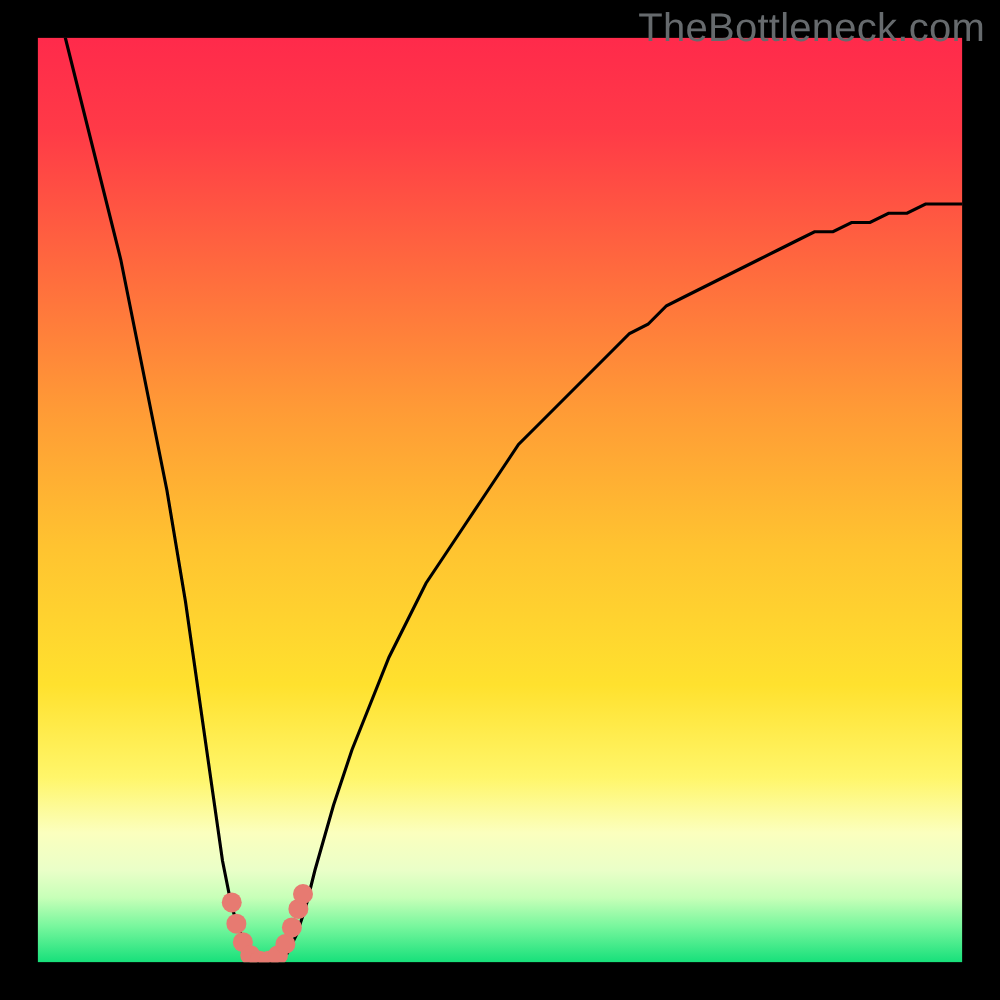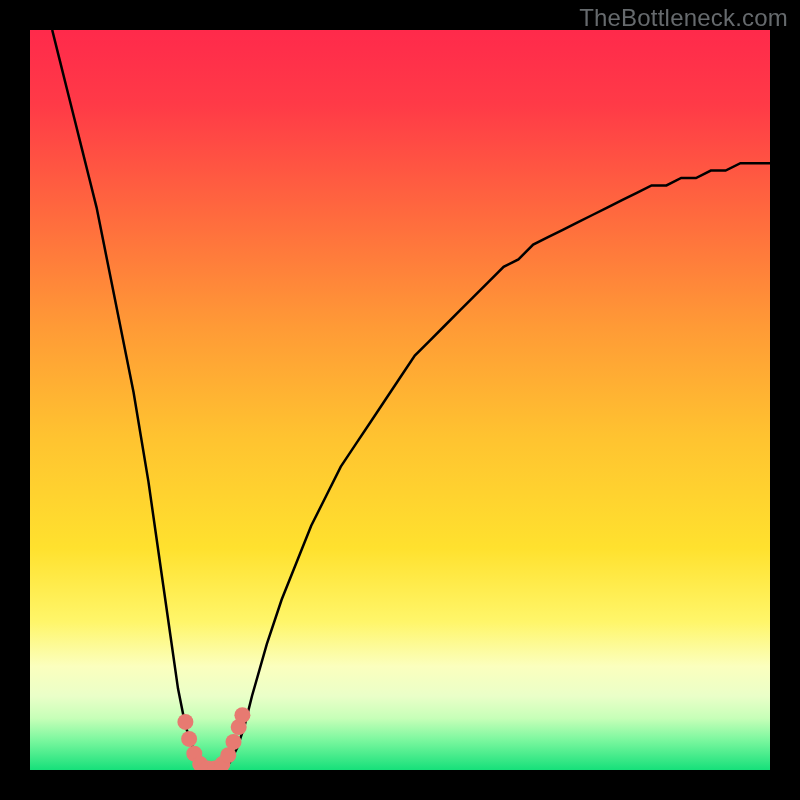--- a/index.html
+++ b/index.html
@@ -21,21 +21,21 @@
   }
   .gradient {
     position: absolute;
     left: 0; top: 0; right: 0; bottom: 0;
   }
   .watermark {
     position: absolute;
     top: 4px;
     right: 12px;
     color: #666a6d;
-    font-size: 24px;
+    font-size: 32px;
     z-index: 50;
     letter-spacing: 0.2px;
   }
   svg.curve {
     position: absolute;
     left: 0; top: 0;
     width: 740px;
     height: 740px;
     z-index: 30;
   }

